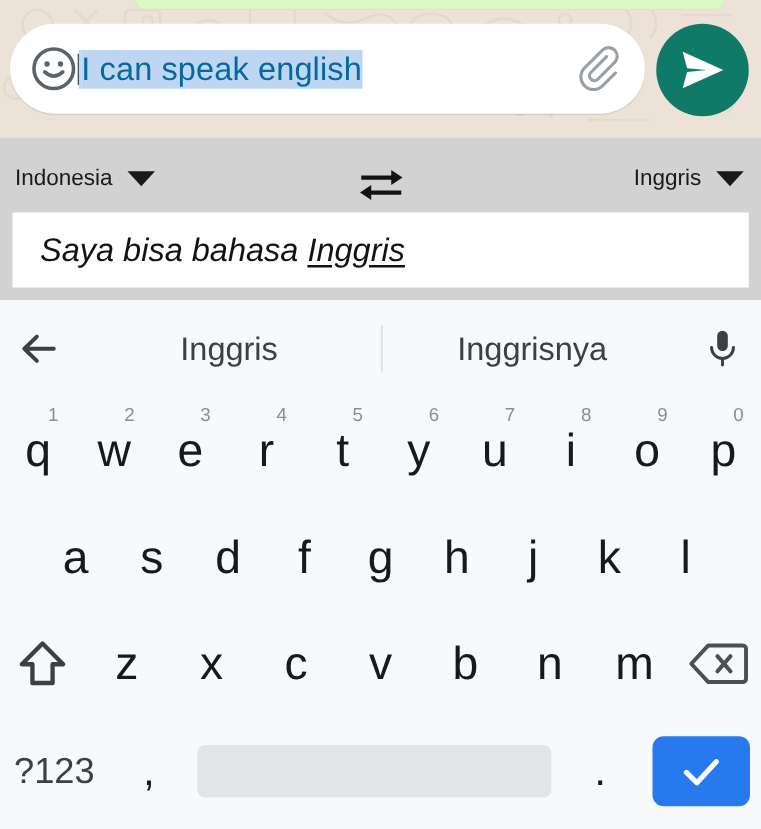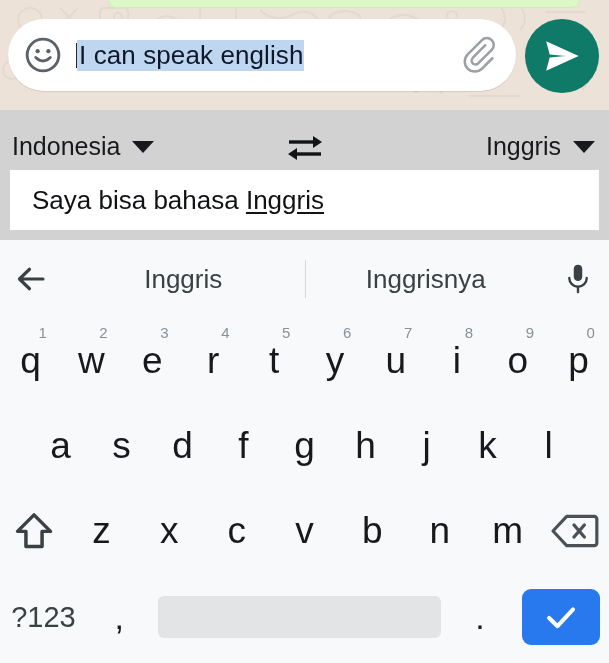--- a/index.html
+++ b/index.html
@@ -30,22 +30,22 @@
     position:absolute;left:8px;top:19px;width:508px;height:72px;
     background:#ffffff;border-radius:36px;
     display:flex;align-items:center;
     box-shadow:0 1px 1px rgba(0,0,0,.10);
   }
   .emoji-btn{
     width:38px;height:38px;margin-left:16px;flex:0 0 auto;
     display:flex;align-items:center;justify-content:center;
   }
   .composer-text{
-    flex:1 1 auto;margin-left:14px;overflow:hidden;white-space:nowrap;
-    font-size:26px;color:#0f172a;letter-spacing:.1px;
+    flex:1 1 auto;overflow:hidden;white-space:nowrap;
+    font-size:26px;color:#0369a1;letter-spacing:.1px;
   }
   .composer-text .sel{
     background:#bed6f0;
     padding:1px 0 2px 0;
     box-shadow:-2px 0 0 #bed6f0;
   }
   .caret{
     display:inline-block;width:2px;height:25px;background:#1f2a33;
     vertical-align:-4px;margin-right:1px;
   }
@@ -63,30 +63,30 @@
   .translate-bar{
     position:absolute;left:0;top:110px;width:609px;height:130px;
     background:#d2d2d2;
   }
   .lang-left{
     position:absolute;left:12px;top:22px;display:flex;align-items:center;gap:12px;
   }
   .lang-right{
     position:absolute;right:14px;top:22px;display:flex;align-items:center;gap:12px;
   }
-  .lang-label{font-size:25px;color:#17191c;}
+  .lang-label{font-size:18px;color:#17191c;}
   .caret-down{
     width:0;height:0;border-left:11px solid transparent;border-right:11px solid transparent;
     border-top:12px solid #17191c;
   }
   .swap-icon{position:absolute;left:50%;top:22px;transform:translateX(-50%);}
   .translate-field{
     position:absolute;left:10px;top:60px;width:589px;height:60px;
     background:#ffffff;
-    display:flex;align-items:center;
+    display:flex;align-items:center;font-style:italic;
   }
   .translate-text{
     margin-left:22px;font-size:26px;color:#101214;
   }
   .translate-text u{text-decoration:underline;text-underline-offset:3px;}
 
   
   .keyboard{
     position:absolute;left:0;top:240px;width:609px;height:423px;
     background:#f7f9fa;

